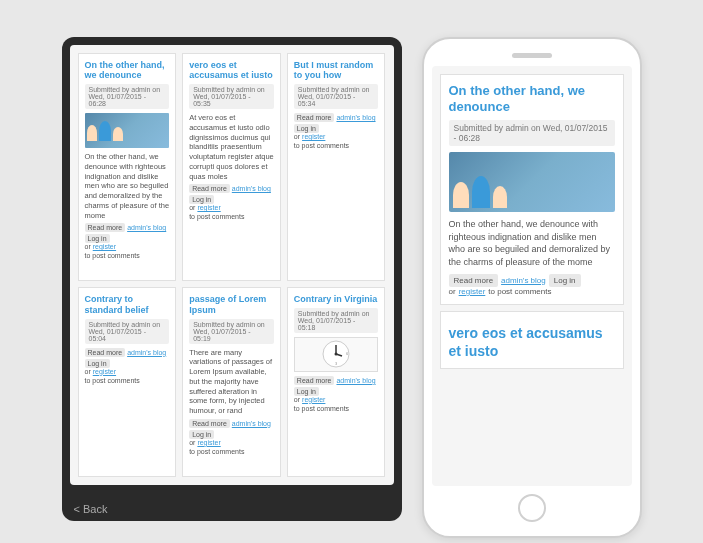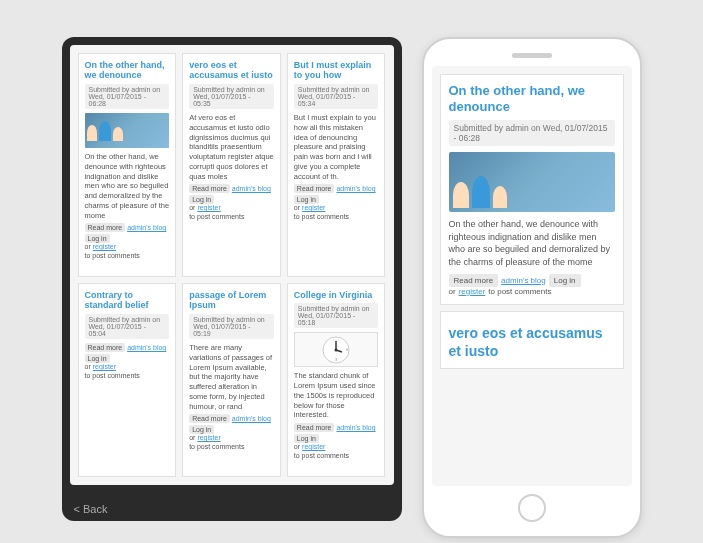--- a/index.html
+++ b/index.html
@@ -313,23 +313,22 @@
             <button class="card-btn">Log in</button>
           </div>
           <div class="card-actions">
             <span class="card-post-text">or</span>
             <span class="card-register">register</span>
             <span class="card-post-text">to post comments</span>
           </div>
         </div>
 
         <div class="card">
-          <div class="card-title">But I must explain to you how</div>
+          <div class="card-title">But I must random to you how</div>
           <div class="card-meta">Submitted by admin on Wed, 01/07/2015 - 05:34</div>
-          <div class="card-text">But I must explain to you how all this mistaken idea of denouncing pleasure and praising pain was born and I will give you a complete account of th.</div>
           <div class="card-actions">
             <button class="card-btn">Read more</button>
             <span class="card-link">admin's blog</span>
             <button class="card-btn">Log in</button>
           </div>
           <div class="card-actions">
             <span class="card-post-text">or</span>
             <span class="card-register">register</span>
             <span class="card-post-text">to post comments</span>
           </div>
@@ -360,33 +359,32 @@
             <button class="card-btn">Log in</button>
           </div>
           <div class="card-actions">
             <span class="card-post-text">or</span>
             <span class="card-register">register</span>
             <span class="card-post-text">to post comments</span>
           </div>
         </div>
 
         <div class="card">
-          <div class="card-title">College in Virginia</div>
+          <div class="card-title">Contrary in Virginia</div>
           <div class="card-meta">Submitted by admin on Wed, 01/07/2015 - 05:18</div>
           <div class="clock-img">
             <svg class="clock-svg" viewBox="0 0 28 28">
               <circle cx="14" cy="14" r="13" fill="#fff" stroke="#ccc" stroke-width="1"></circle>
               <line x1="14" y1="14" x2="14" y2="5" stroke="#333" stroke-width="1.5"></line>
               <line x1="14" y1="14" x2="20" y2="16" stroke="#333" stroke-width="1.5"></line>
               <circle cx="14" cy="14" r="1.5" fill="#333"></circle>
               <text x="14" y="25" text-anchor="middle" font-size="4" fill="#999">3</text>
               <text x="25" y="15" text-anchor="middle" font-size="4" fill="#999">6</text>
             </svg>
           </div>
-          <div class="card-text">The standard chunk of Lorem Ipsum used since the 1500s is reproduced below for those interested.</div>
           <div class="card-actions">
             <button class="card-btn">Read more</button>
             <span class="card-link">admin's blog</span>
             <button class="card-btn">Log in</button>
           </div>
           <div class="card-actions">
             <span class="card-post-text">or</span>
             <span class="card-register">register</span>
             <span class="card-post-text">to post comments</span>
           </div>

